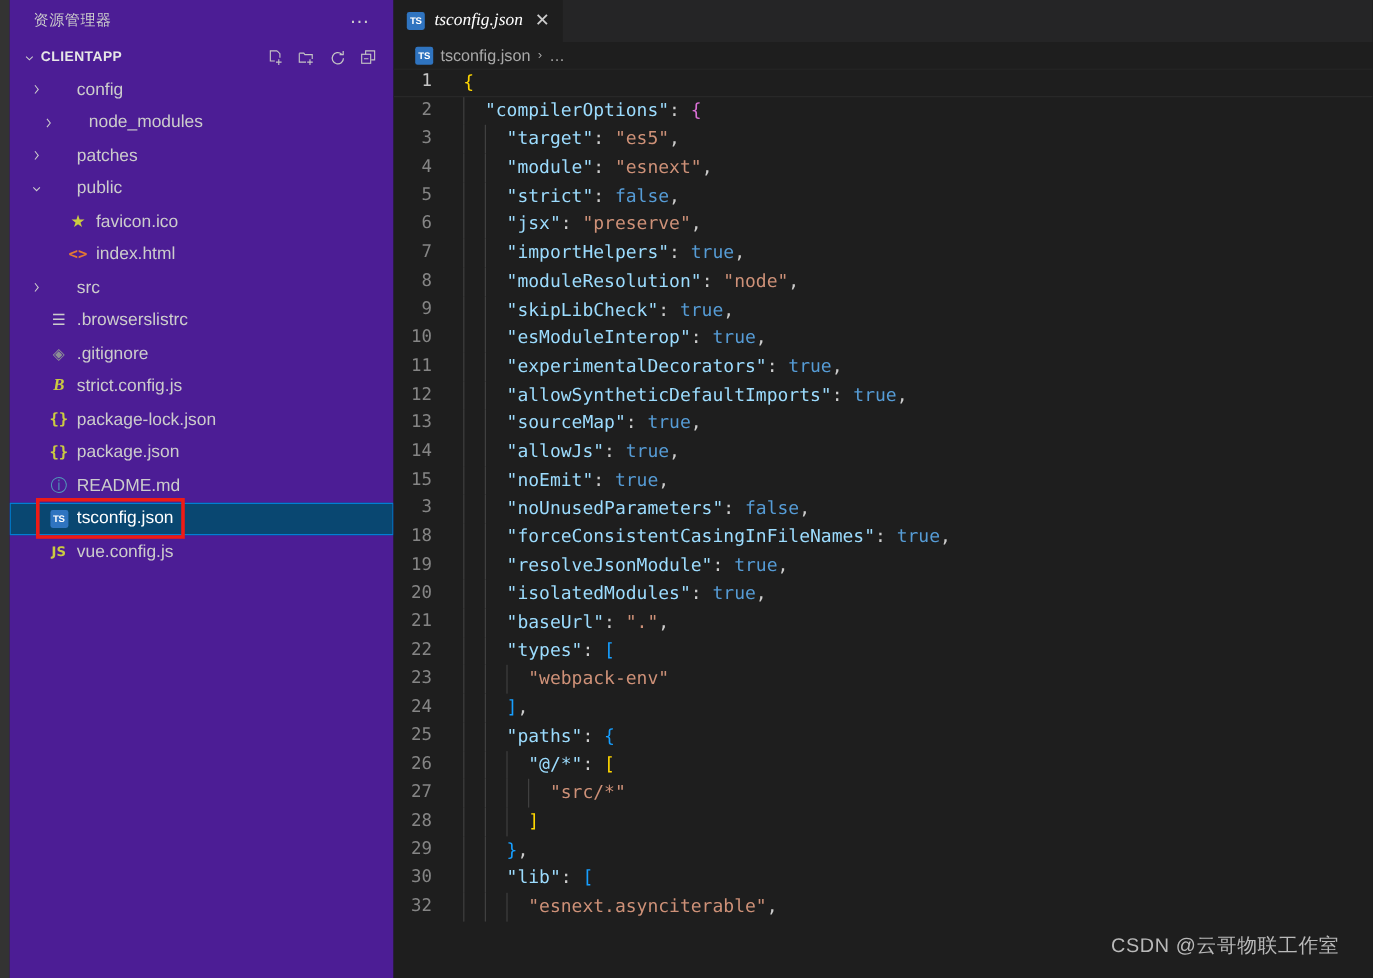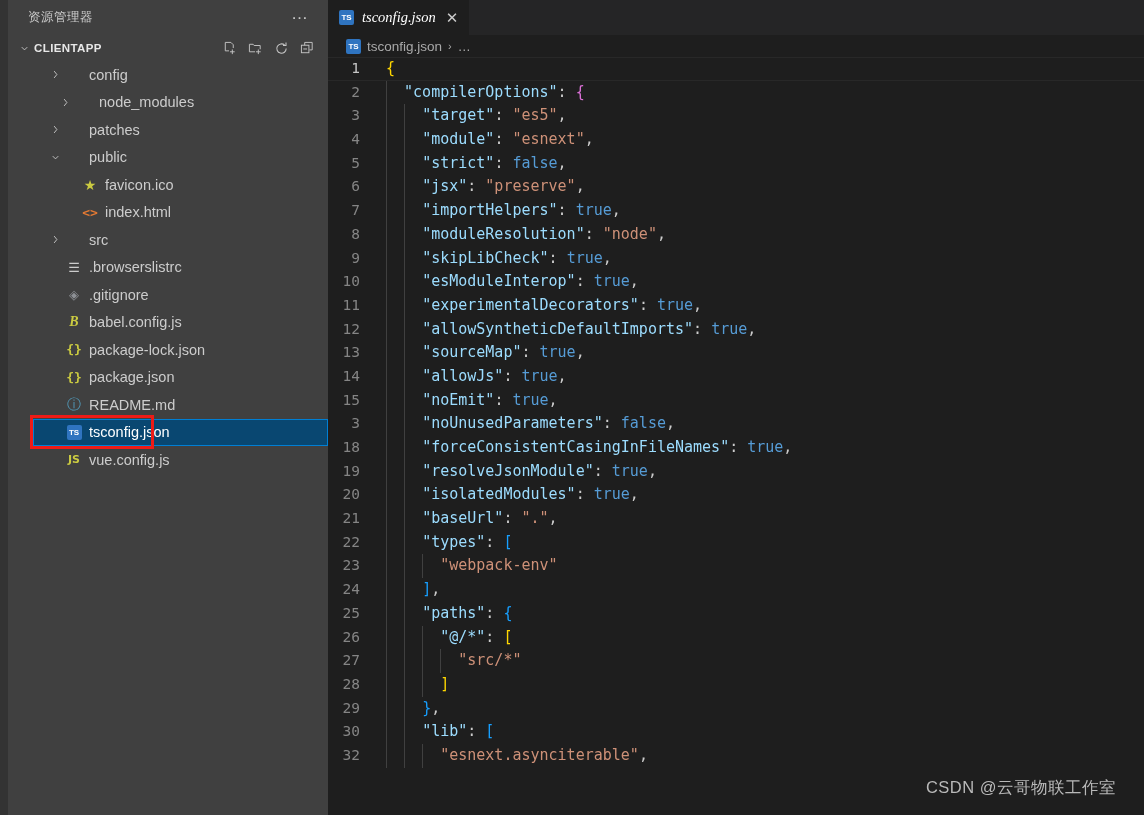--- a/index.html
+++ b/index.html
@@ -28,21 +28,21 @@
     height: 815px;
     background: #333333;
     flex: 0 0 8px;
   }
 
   
   .sidebar {
     width: 320px;
     flex: 0 0 320px;
     height: 815px;
-    background: #404040;
+    background: #4c1d95;
     position: relative;
     overflow: hidden;
   }
   .sidebar-title {
     height: 35px;
     display: flex;
     align-items: center;
     padding: 0 14px 0 20px;
     color: #bbbbbb;
     font-size: 11.5px;
@@ -104,21 +104,20 @@
   .tree { position: relative; }
   .row {
     height: 27.5px;
     display: flex;
     align-items: center;
     color: #cccccc;
     font-size: 14.5px;
     white-space: nowrap;
     position: relative;
     cursor: pointer;
-    margin-left: 25px;
   }
   .row .arrow {
     width: 16px;
     display: inline-flex;
     justify-content: center;
     align-items: center;
     font-size: 11px;
     color: #cccccc;
     flex: 0 0 16px;
   }
@@ -422,21 +421,21 @@
           <span class="ficon">
             <span class="ic-git">◈</span>
           </span>
           <span class="name">.gitignore</span>
         </div>
         <div class="row" style="padding-left: 14px;">
           <span class="arrow"></span>
           <span class="ficon">
             <span class="ic-babel">B</span>
           </span>
-          <span class="name">babel.config.js</span>
+          <span class="name">strict.config.js</span>
         </div>
         <div class="row" style="padding-left: 14px;">
           <span class="arrow"></span>
           <span class="ficon">
             <span class="ic-json">{}</span>
           </span>
           <span class="name">package-lock.json</span>
         </div>
         <div class="row" style="padding-left: 14px;">
           <span class="arrow"></span>

